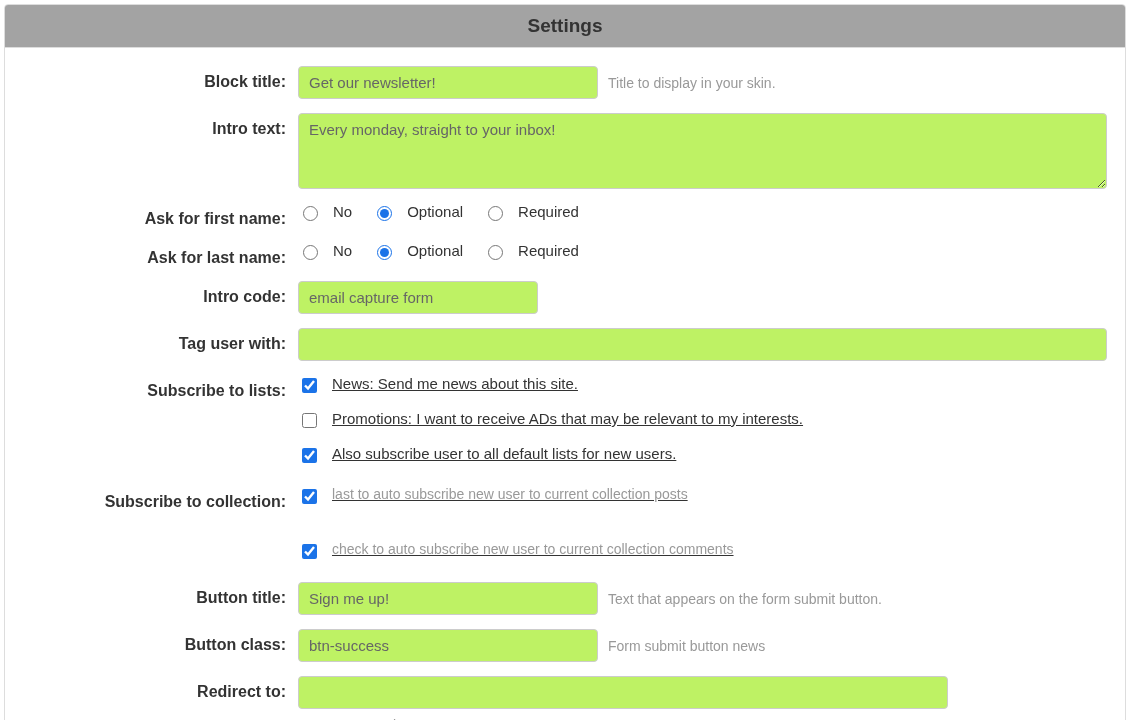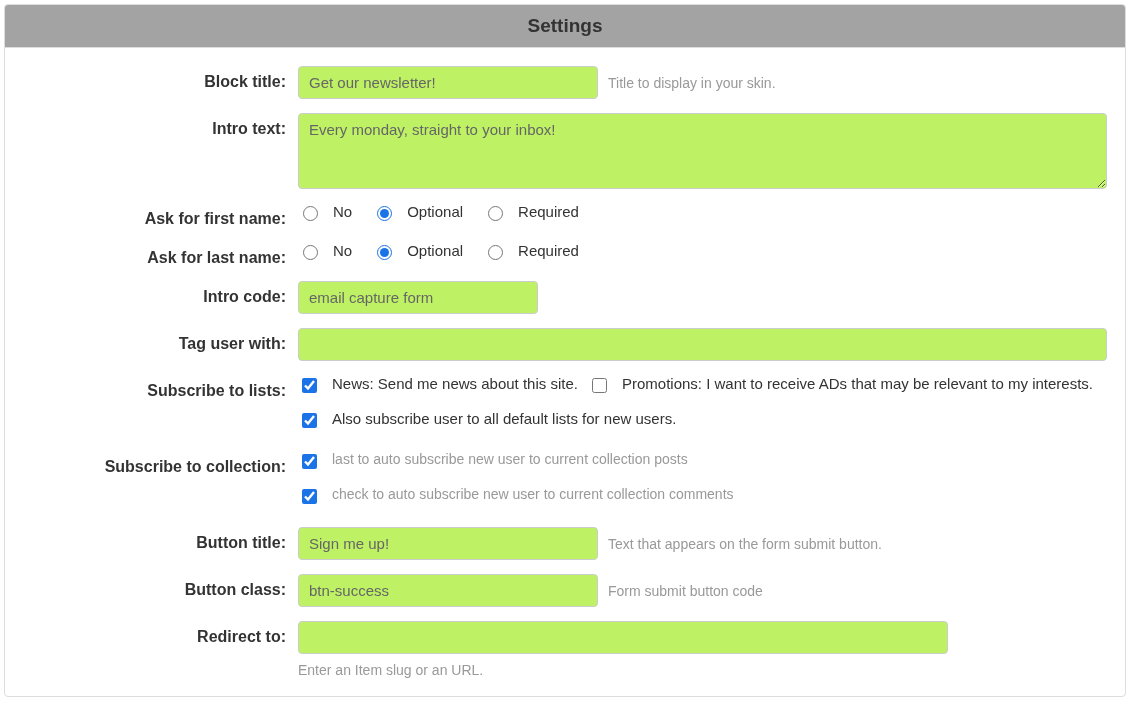--- a/index.html
+++ b/index.html
@@ -52,22 +52,23 @@
   }
   .form-fields {
     flex: 1 1 auto;
     min-width: 0;
     display: flex;
     align-items: center;
     flex-wrap: wrap;
     gap: 8px 10px;
   }
   .form-fields.column {
-    flex-direction: row;
+    flex-direction: column;
     align-items: flex-start;
+    text-decoration: underline;
   }
   .form-fields.column .checkbox-line {
     margin-bottom: 6px;
   }
   .sub-gap {
     height: 12px;
   }
   input[type="text"].text-input,
   textarea.text-input {
     font-family: inherit;
@@ -242,21 +243,21 @@
       <div class="form-fields">
         <input type="text" class="text-input w-300" value="Sign me up!" style="">
         <span class="hint">Text that appears on the form submit button.</span>
       </div>
     </div>
 
     <div class="form-row">
       <div class="form-label">Button class:</div>
       <div class="form-fields">
         <input type="text" class="text-input w-300" value="btn-success" style="">
-        <span class="hint">Form submit button code</span>
+        <span class="hint">Form submit button news</span>
       </div>
     </div>
 
     <div class="form-row">
       <div class="form-label">Redirect to:</div>
       <div class="form-fields">
         <input type="text" class="text-input w-650" value="" style="">
         <span class="hint-inline">Enter an Item slug or an URL.</span>
       </div>
     </div>

